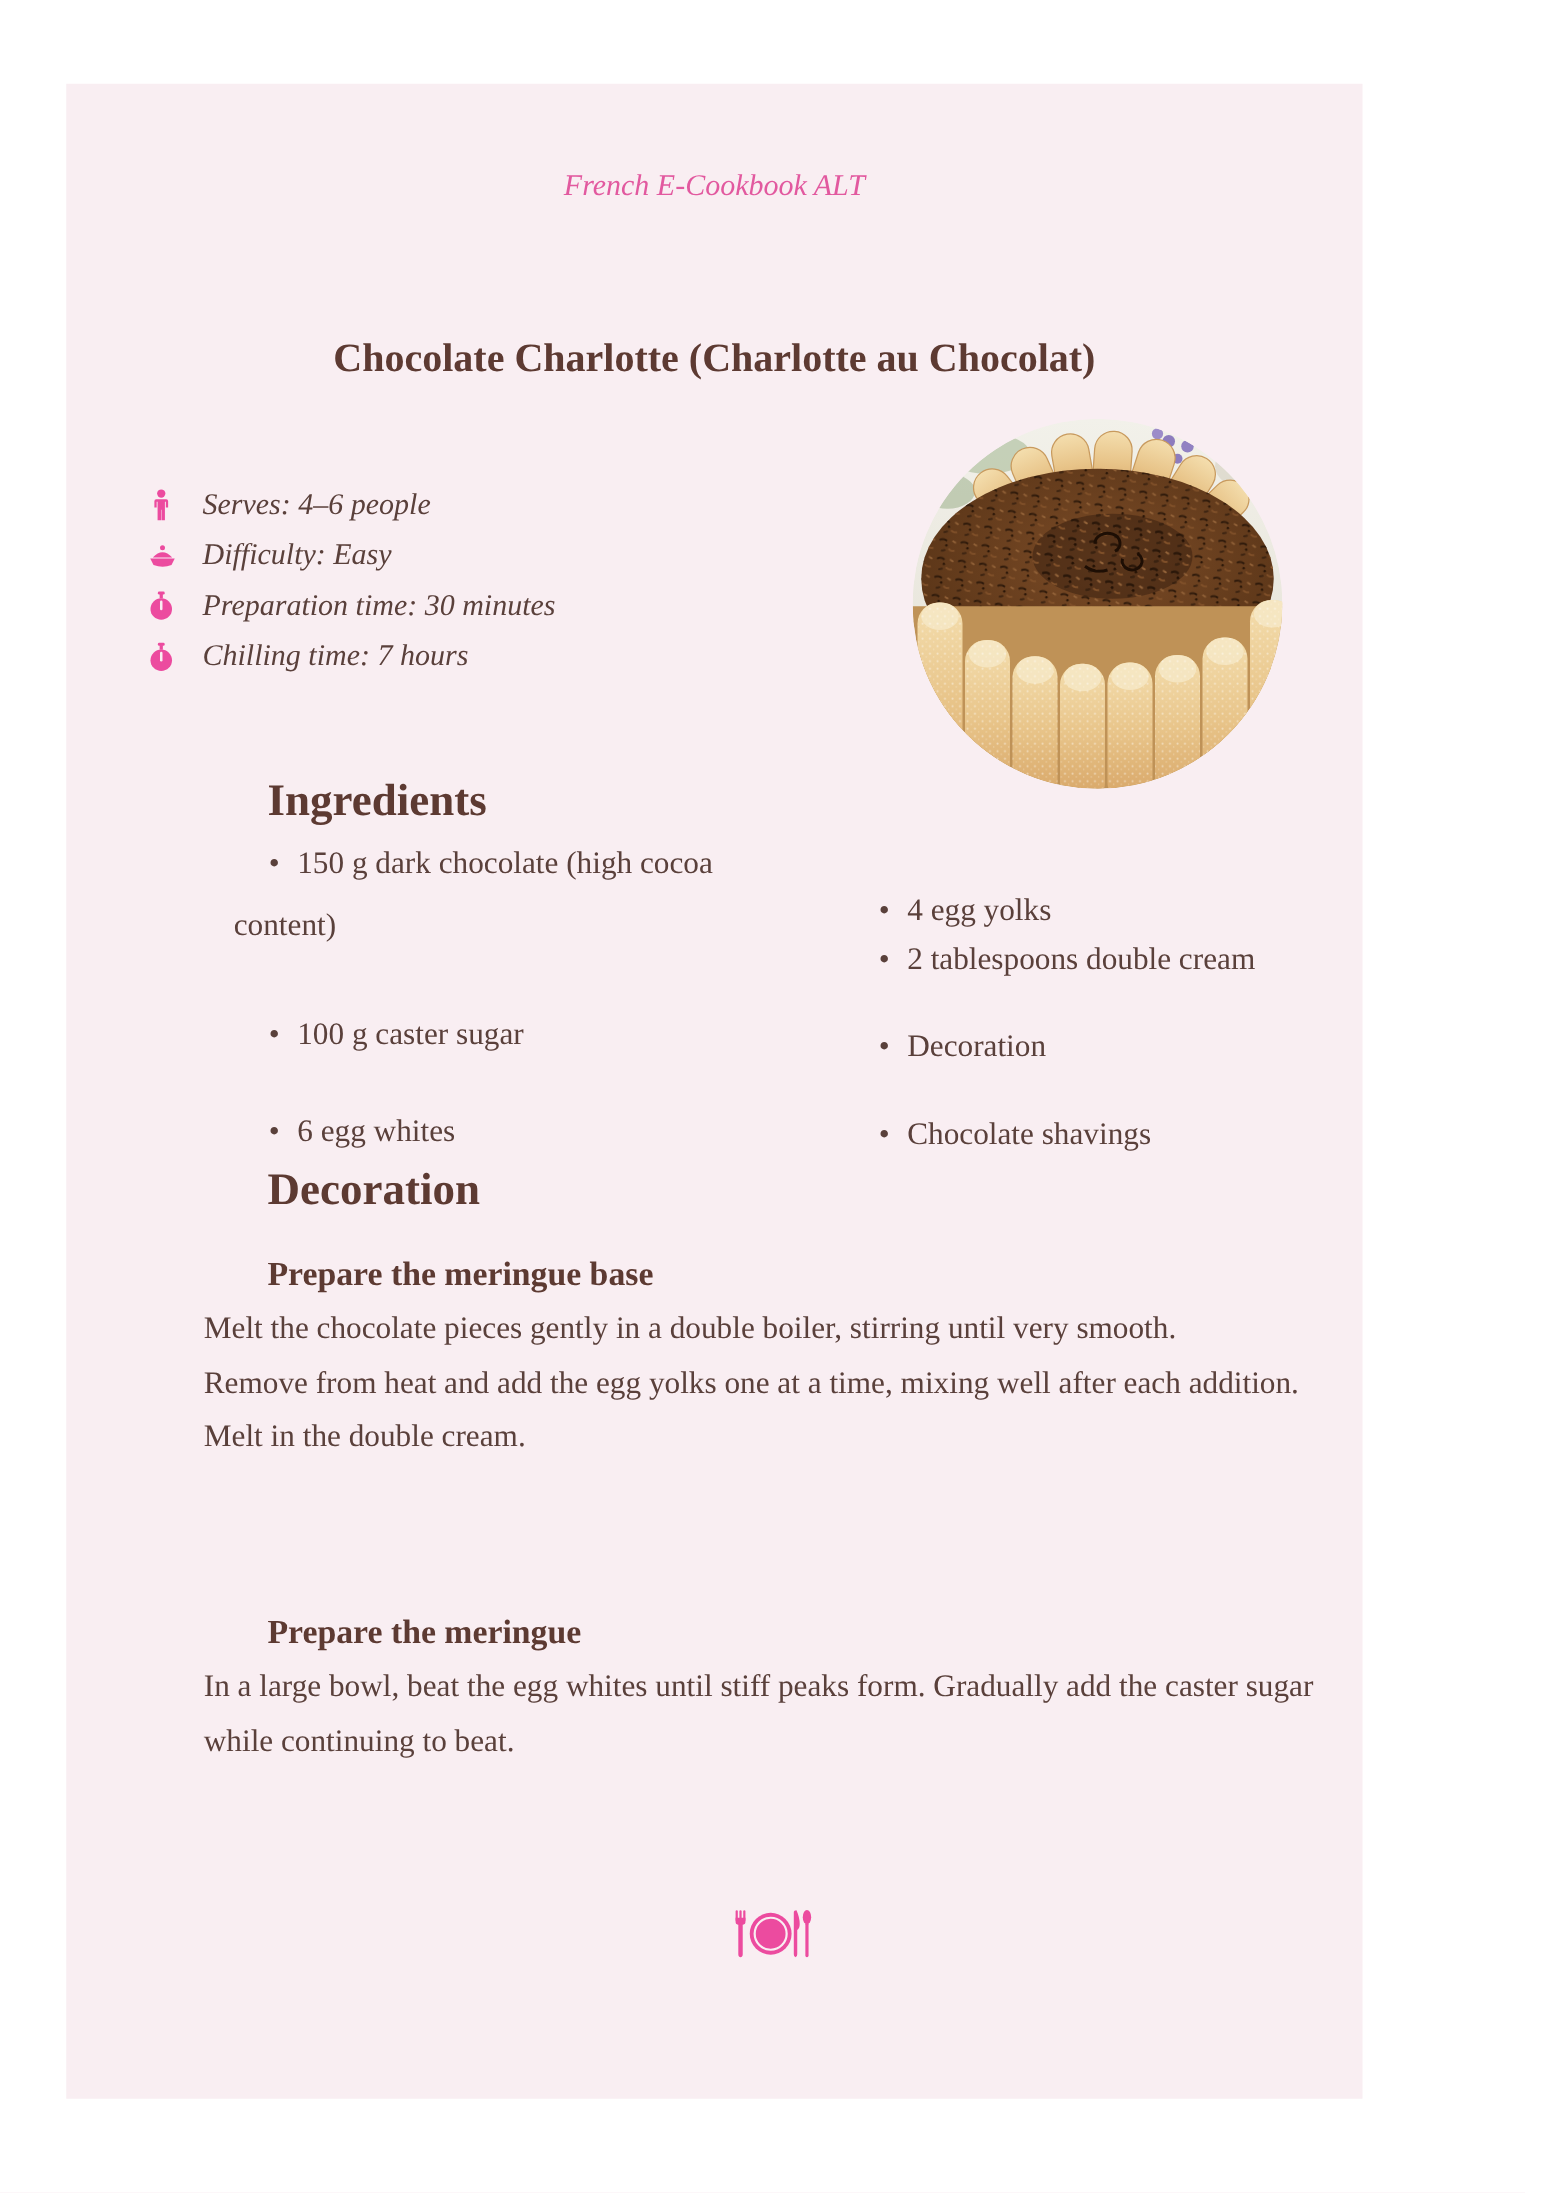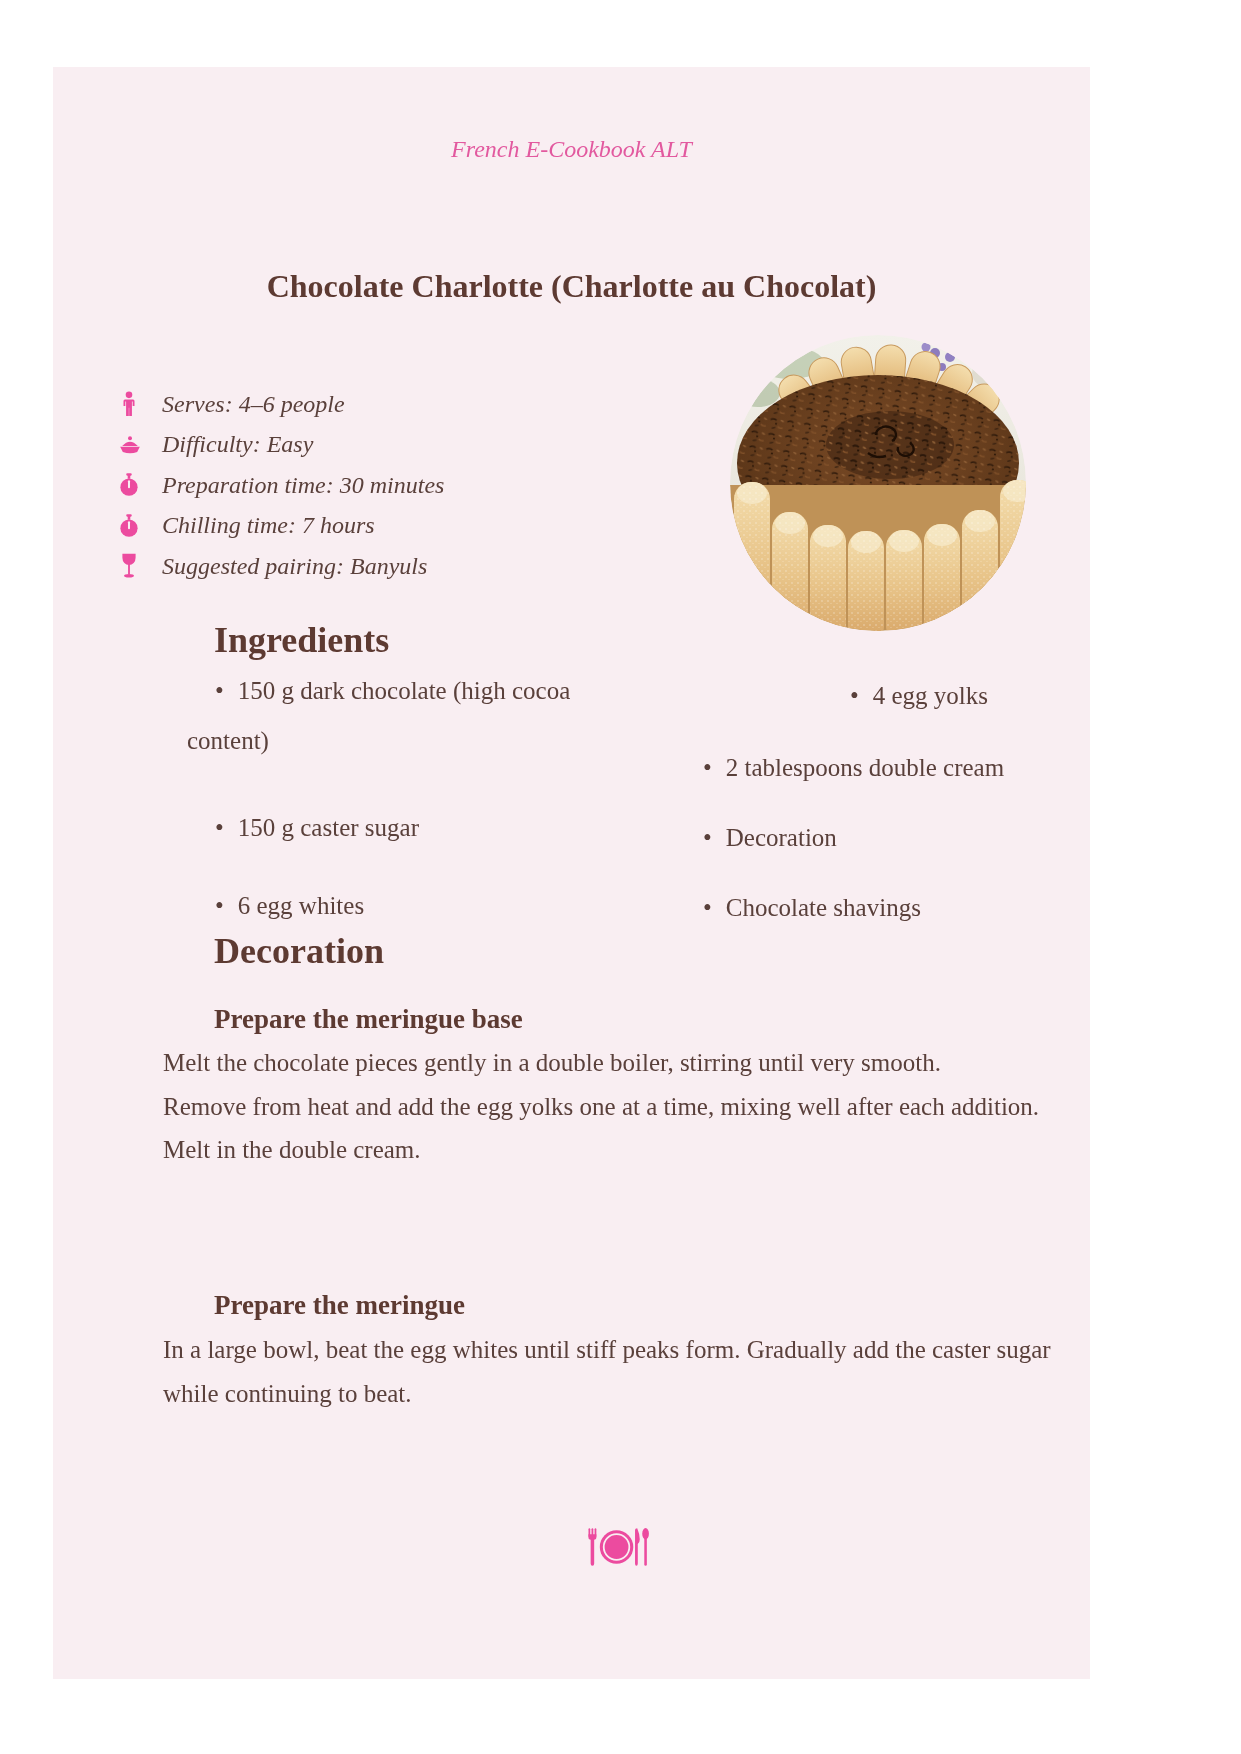--- a/index.html
+++ b/index.html
@@ -73,21 +73,21 @@
     line-height:50px;
     color:#5a403b;
     text-indent:28px;
   }
   .ing .blt{margin-right:14px;}
   .col-l{left:134px;width:400px;}
   .col-r{left:622px;width:460px;}
   .l1{top:599px;}
   .l2{top:736px;}
   .l3{top:814px;}
-  .r1{top:604px;text-align:center;}
+  .r1{top:637px;}
   .r2{top:676px;}
   .r3{top:746px;}
   .r4{top:816px;}
   .steptext{
     position:absolute;left:110px;width:935px;
   }
   .st1{top:974px;}
   .st2{top:1261px;}
   .steptext p{
     margin:0;
@@ -260,36 +260,26 @@
       <span class="meta-icon">
         <svg width="22" height="26" viewBox="0 0 24 28" fill="#ec4b9f">
           <rect x="9" y="1.2" width="6" height="2.6" rx="1.2"></rect>
           <rect x="10.6" y="3.2" width="2.8" height="4"></rect>
           <circle cx="12" cy="16.4" r="9.4"></circle>
           <line x1="12" y1="16.4" x2="12" y2="10" stroke="#f9eef2" stroke-width="2.2" stroke-linecap="round"></line>
         </svg>
       </span>
       <span class="meta-label">Chilling time: 7 hours</span>
     </div>
-    <div class="meta-row">
-      <span class="meta-icon">
-        <svg width="22" height="30" viewBox="0 0 24 30" fill="#ec4b9f">
-          <path d="M4.8 1.5 h14.4 v4.5 a7.2 8 0 0 1 -14.4 0 z"></path>
-          <rect x="11" y="13" width="2" height="11"></rect>
-          <ellipse cx="12" cy="25.6" rx="5.4" ry="2"></ellipse>
-        </svg>
-      </span>
-      <span class="meta-label">Suggested pairing: Banyuls</span>
-    </div>
   </div>
 
   <h2 class="sec-head h-ingredients">Ingredients</h2>
 
   <p class="ing col-l l1"><span class="blt">•</span><span>150 g dark chocolate (high cocoa content)</span></p>
-  <p class="ing col-l l2"><span class="blt">•</span><span>150 g caster sugar</span></p>
+  <p class="ing col-l l2"><span class="blt">•</span><span>100 g caster sugar</span></p>
   <p class="ing col-l l3"><span class="blt">•</span><span>6 egg whites</span></p>
 
   <p class="ing col-r r1"><span class="blt">•</span><span>4 egg yolks</span></p>
   <p class="ing col-r r2"><span class="blt">•</span><span>2 tablespoons double cream</span></p>
   <p class="ing col-r r3"><span class="blt">•</span><span>Decoration</span></p>
   <p class="ing col-r r4"><span class="blt">•</span><span>Chocolate shavings</span></p>
 
   <h2 class="sec-head h-preparation">Decoration</h2>
 
   <h3 class="sec-head h-step1">Prepare the meringue base</h3>

